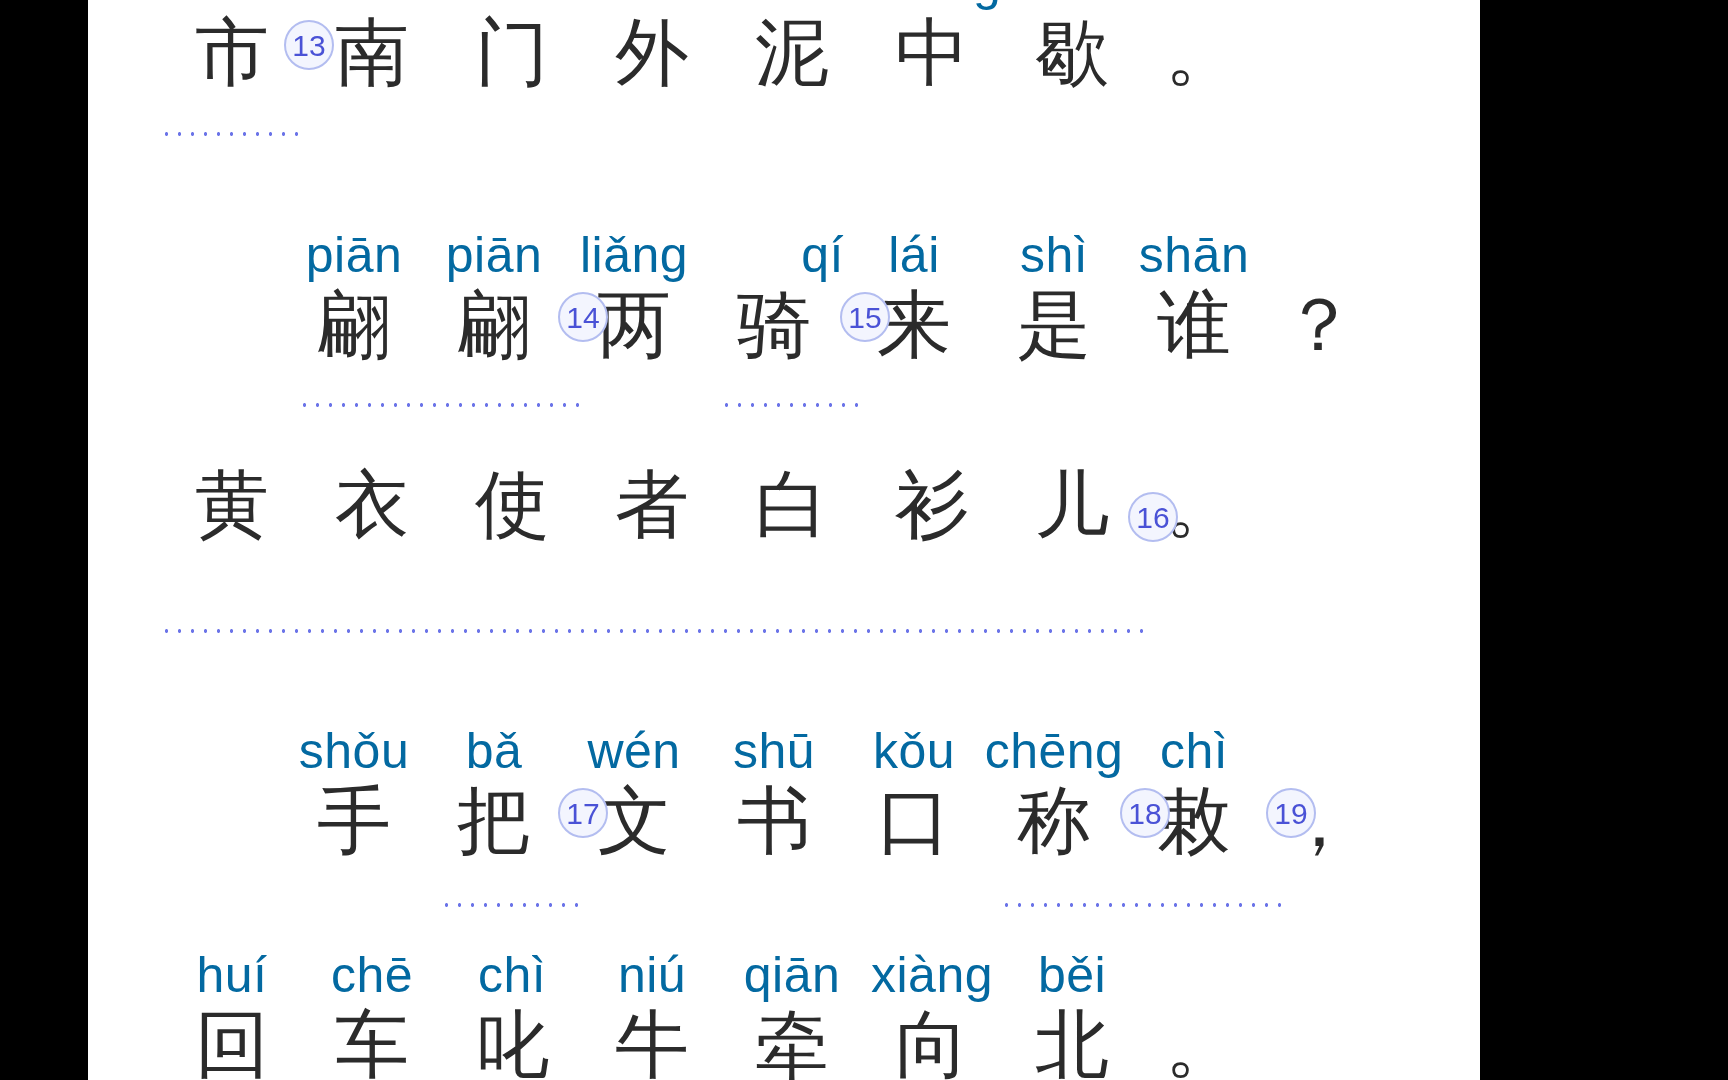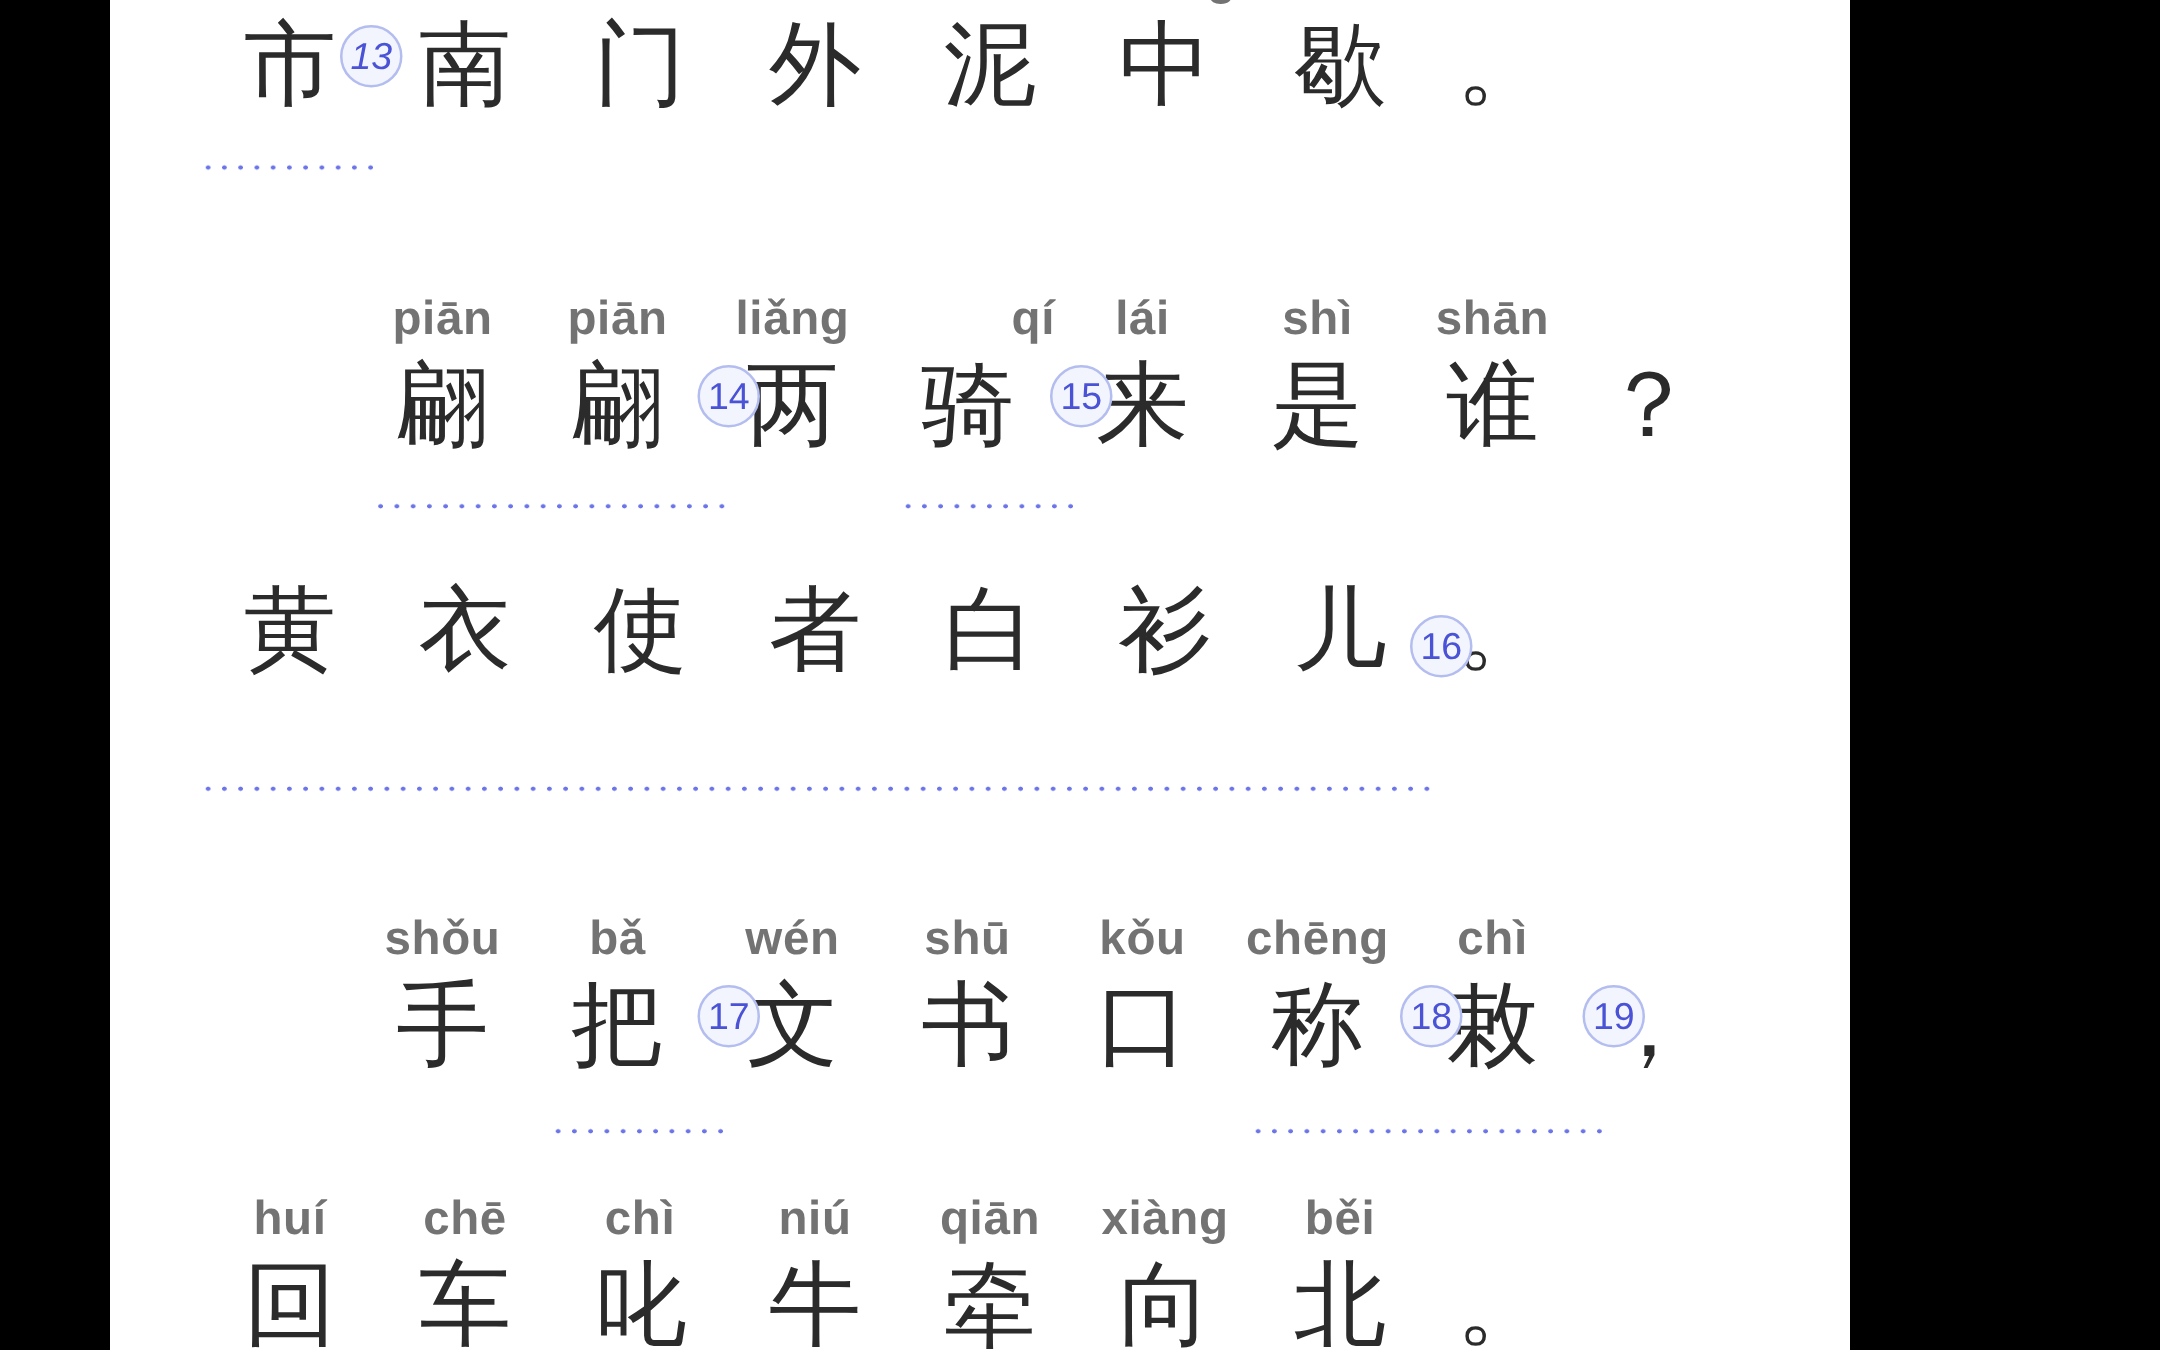--- a/index.html
+++ b/index.html
@@ -56,25 +56,25 @@
   }
 
   .cell {
     position: relative;
     display: inline-block;
     text-align: center;
   }
 
   .py {
     font-family: "Liberation Sans", sans-serif;
-    font-size: 38px;
-    color: #737373;
+    font-size: 50px;
+    color: #0369a1;
     line-height: 46px;
     letter-spacing: 0.5px;
-    font-weight: 700;
+    font-weight: 400;
   }
 
   .hz {
     font-family: "DejaVu Sans", sans-serif;
     font-size: 74px;
     color: #2b2b2b;
     line-height: 92px;
     font-weight: 400;
   }
 
@@ -136,21 +136,21 @@
         <span class="cell" style="width:140px;"><span class="hz">南</span></span>
         <span class="cell" style="width:140px;"><span class="hz">门</span></span>
         <span class="cell" style="width:140px;"><span class="hz">外</span></span>
         <span class="cell" style="width:140px;"><span class="hz">泥</span></span>
         <span class="cell" style="width:140px;"><span class="hz">中</span></span>
         <span class="cell" style="width:140px;"><span class="hz">歇</span></span>
         <span class="cell" style="width:120px;"><span class="hz punct">。</span></span>
       </div>
     </div>
 
-    <div class="marker" style="left:184px; top:20px;font-style:italic;">13</div>
+    <div class="marker" style="left:196px; top:20px;">13</div>
 
     <div class="dots" style="left:72px; top:131px; width:146px;"></div>
 
     <div class="verse" style="top:232px;">
       <div class="row" style="padding-left:196px;">
         <span class="cell" style="width:140px;"><span class="py">piān</span></span>
         <span class="cell" style="width:140px;"><span class="py">piān</span></span>
         <span class="cell" style="width:140px;"><span class="py">liǎng</span></span>
         <span class="cell" style="width:140px;text-align:right;"><span class="py">qí</span></span>
         <span class="cell" style="width:140px;"><span class="py">lái</span></span>

